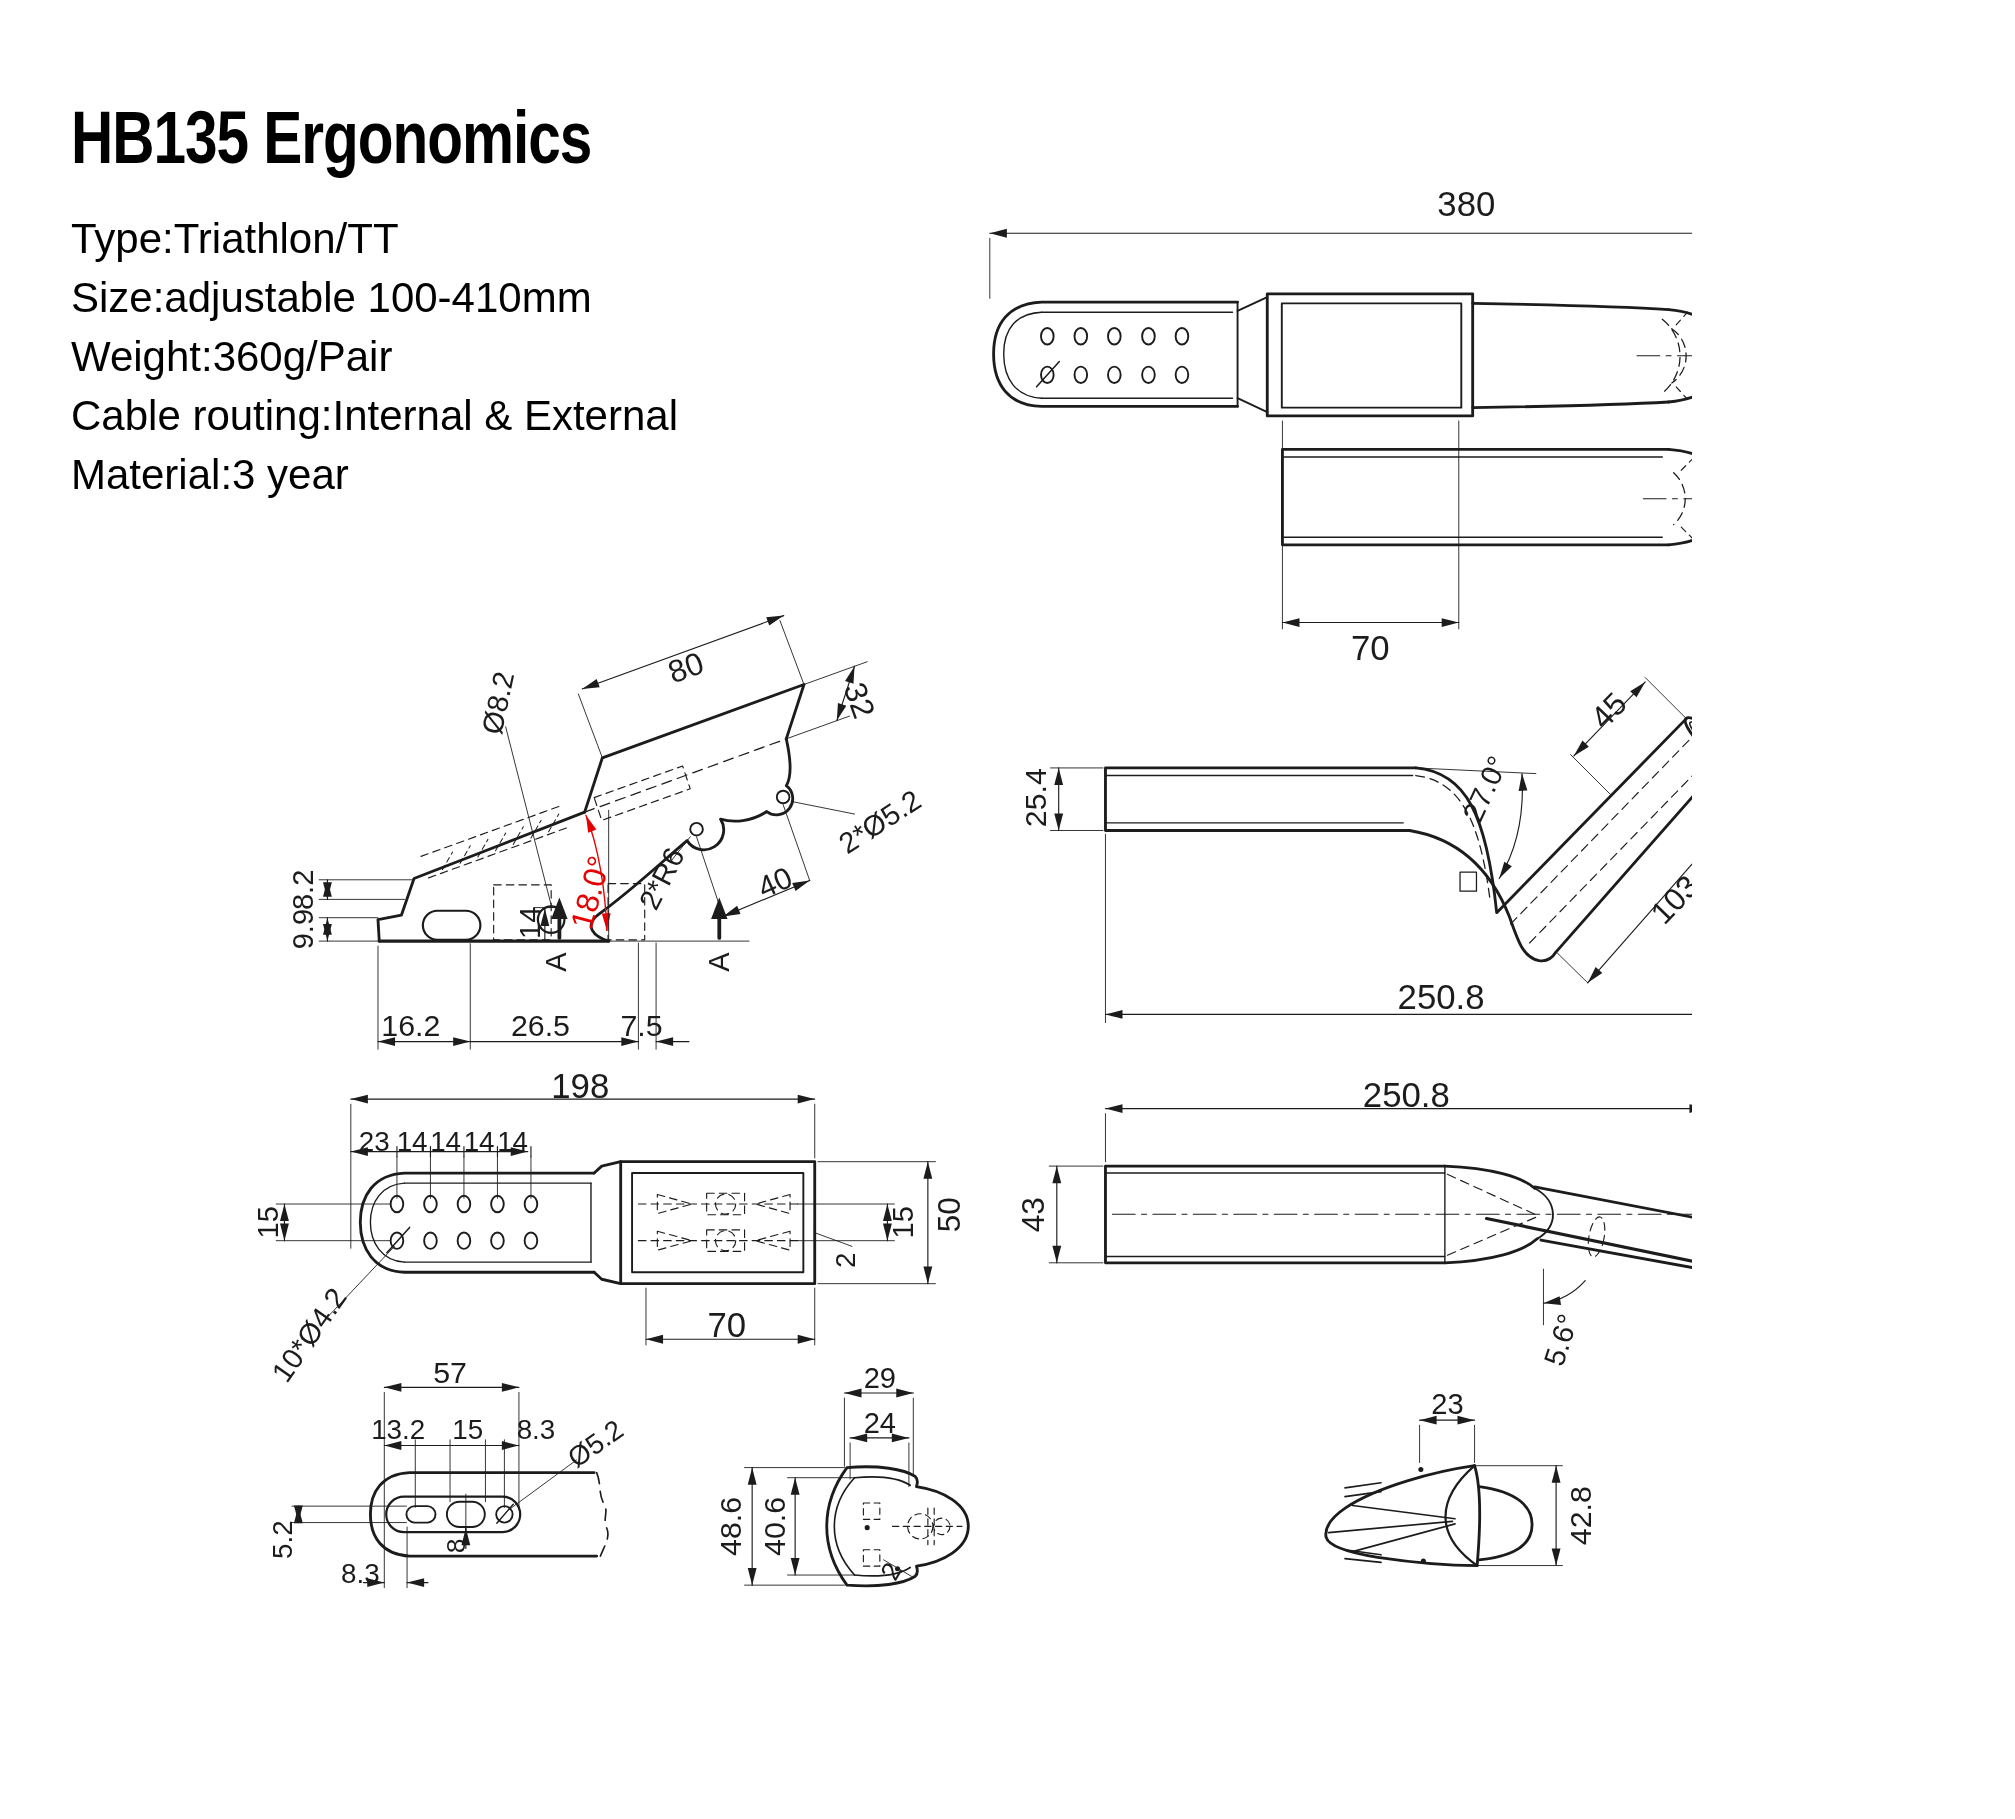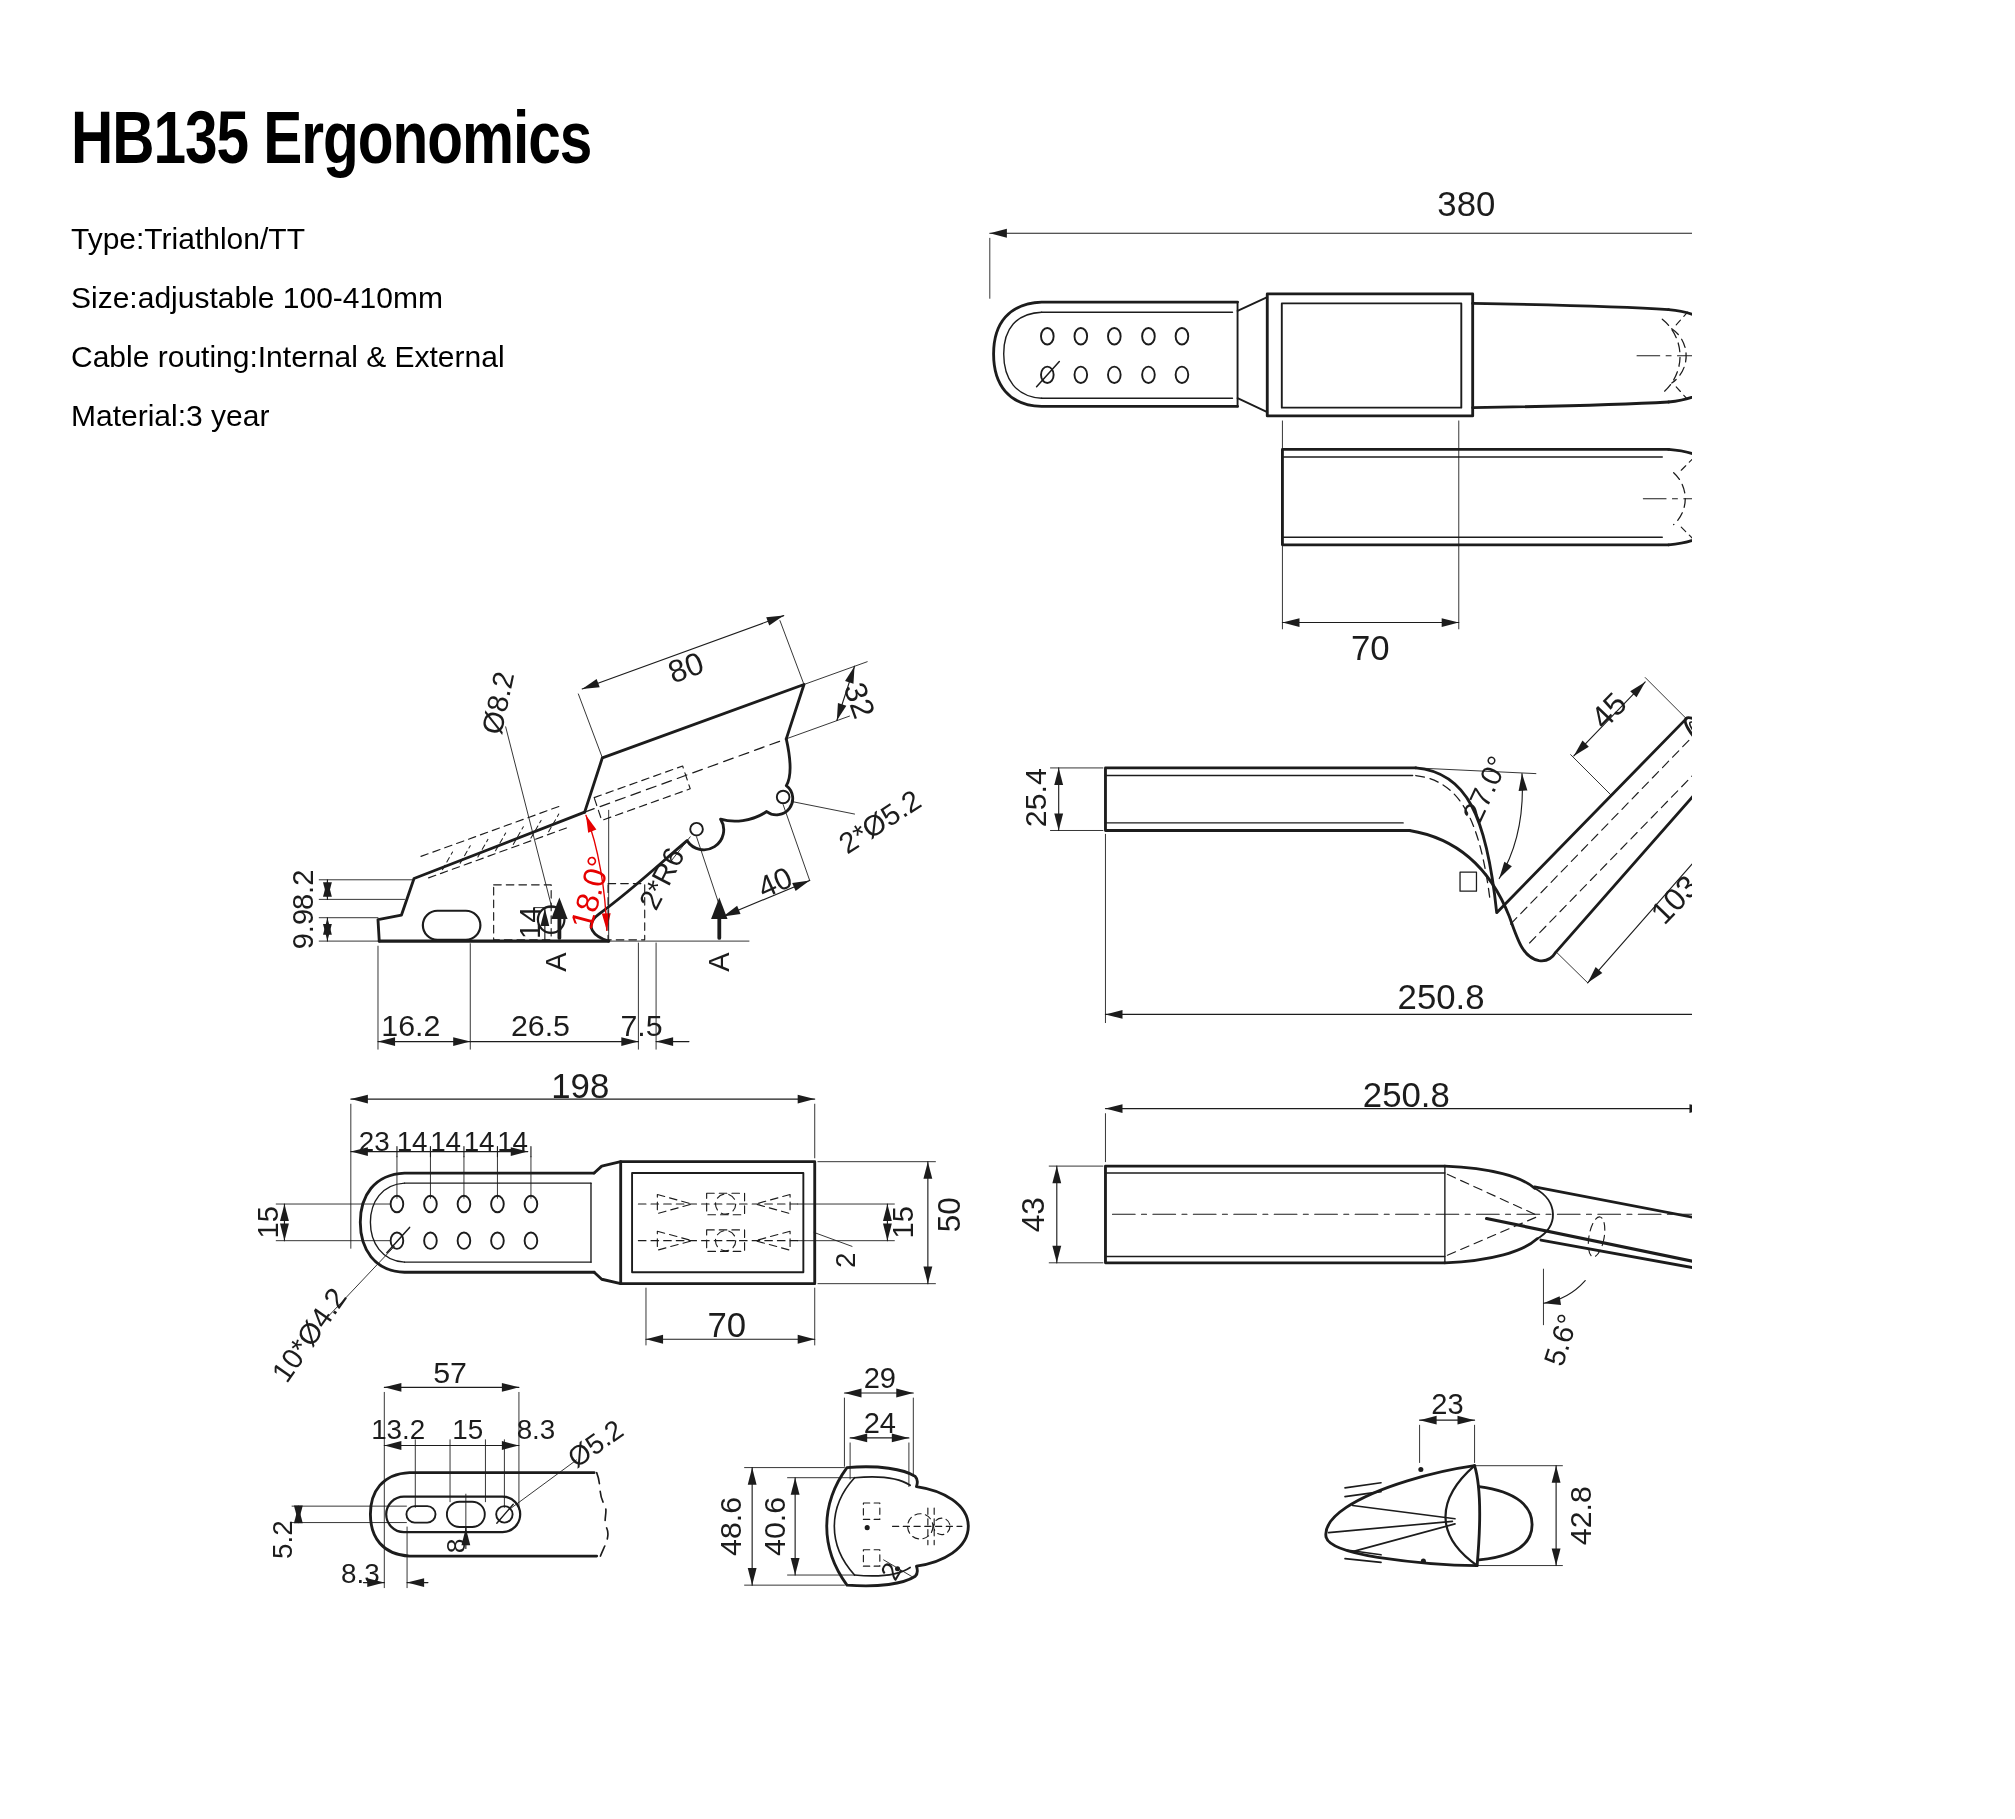--- a/index.html
+++ b/index.html
@@ -1,32 +1,33 @@
 <!DOCTYPE html>
 <html style="font-size:10px"><head>
 <meta charset="utf-8">
 <style>
   html,body{margin:0;padding:0;background:#fff;}
   .page{position:relative;width:1692px;height:1819px;background:#ffffff;overflow:hidden;
         font-family:"Liberation Sans",sans-serif;}
   .title{position:absolute;left:71px;top:94px;font-size:75px;font-weight:800;color:#000;
          letter-spacing:-1.3px;transform:scaleX(0.78);transform-origin:left top;white-space:nowrap;}
   .specs{position:absolute;left:71px;top:209px;}
-  .spec-line{font-size:30px;line-height:59px;color:#000;white-space:nowrap;}
+  .spec-line{font-size:42px;line-height:59px;color:#000;white-space:nowrap;}
   svg{position:absolute;left:0;top:0;}
   svg text{font-family:"Liberation Sans",sans-serif;}
 </style>
 </head>
 <body>
 
 <div class="page">
   <div class="title">HB135 Ergonomics</div>
   <div class="specs">
       <div class="spec-line">Type:Triathlon/TT</div>
       <div class="spec-line">Size:adjustable 100-410mm</div>
+      <div class="spec-line">Weight:360g/Pair</div>
       <div class="spec-line">Cable routing:Internal &amp; External</div>
       <div class="spec-line">Material:3 year</div>
     </div>
 
   <svg id="cad" width="2015" height="1819" viewBox="0 0 3188 2878" fill="none" stroke="#1c1c1c" stroke-linecap="round" stroke-linejoin="round">
     <defs>
       <marker id="m" markerUnits="userSpaceOnUse" markerWidth="30" markerHeight="16" refX="28" refY="8" orient="auto-start-reverse">
         <path d="M1,1 L28,8 L1,15 Z" fill="#1c1c1c" stroke="none"></path>
       </marker>
       <marker id="mr" markerUnits="userSpaceOnUse" markerWidth="30" markerHeight="16" refX="28" refY="8" orient="auto-start-reverse">

